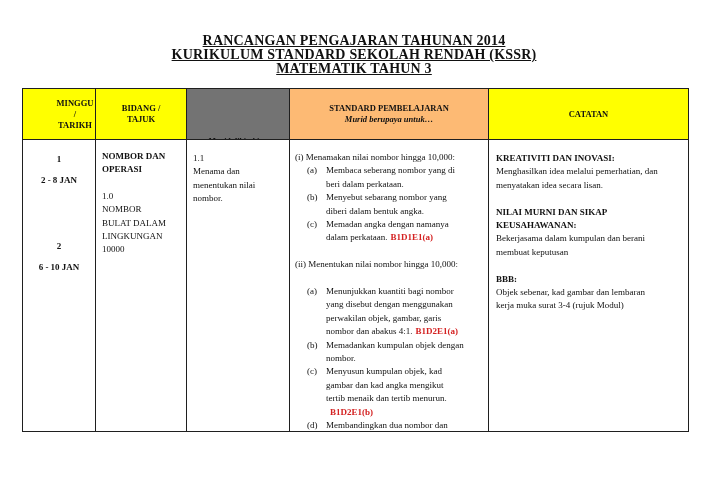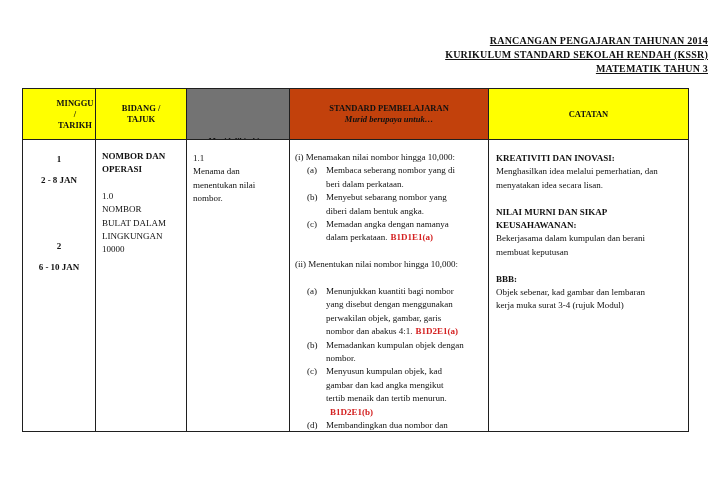--- a/index.html
+++ b/index.html
@@ -6,21 +6,21 @@
   body{
     width:708px;height:500px;background:#ffffff;
     font-family:"Liberation Serif","DejaVu Serif",serif;
     color:#111;position:relative;overflow:hidden;
   }
   .page{position:absolute;inset:0;background:#fff;}
 
   
   .title-block{
     position:absolute;top:34px;left:0;width:708px;
-    text-align:right;font-weight:bold;font-size:10px;line-height:14px;
+    text-align:center;font-weight:bold;font-size:14px;line-height:14px;
     letter-spacing:.2px;
   }
   .title-line{text-decoration:underline;}
 
   
   .doc-table{
     position:absolute;left:22px;top:88px;width:667px;height:344px;
     display:grid;
     grid-template-columns:73px 91px 103px 199px 1fr;
     grid-template-rows:51px 1fr;
@@ -89,21 +89,21 @@
     <div class="cell hcell" style="background: rgb(255, 255, 0); padding-left: 34px;">MINGGU /
 TARIKH</div>
     <div class="cell hcell" style="background: rgb(255, 255, 0);">BIDANG /
 TAJUK</div>
     <div class="cell hcell" style="background: #737373; gap: 44px;">
       <div style="white-space:pre-line;">STANDARD
 KANDUNGAN</div>
       <div class="hsub">Murid dibimbing
 untuk...</div>
     </div>
-    <div class="cell hcell" style="background: #c2410c;">
+    <div class="cell hcell" style="background: #fdba74;">
       <div>STANDARD PEMBELAJARAN</div>
       <div class="hsub">Murid berupaya untuk…</div>
     </div>
     <div class="cell hcell last" style="background: rgb(255, 255, 0);">CATATAN</div>
 
     <div class="cell bcell week-cell bottom">
       <div class="week-num1">1</div>
       <div class="week-date1">2 - 8 JAN</div>
       <div class="week-num2">2</div>
       <div class="week-date2">6 - 10 JAN</div>

